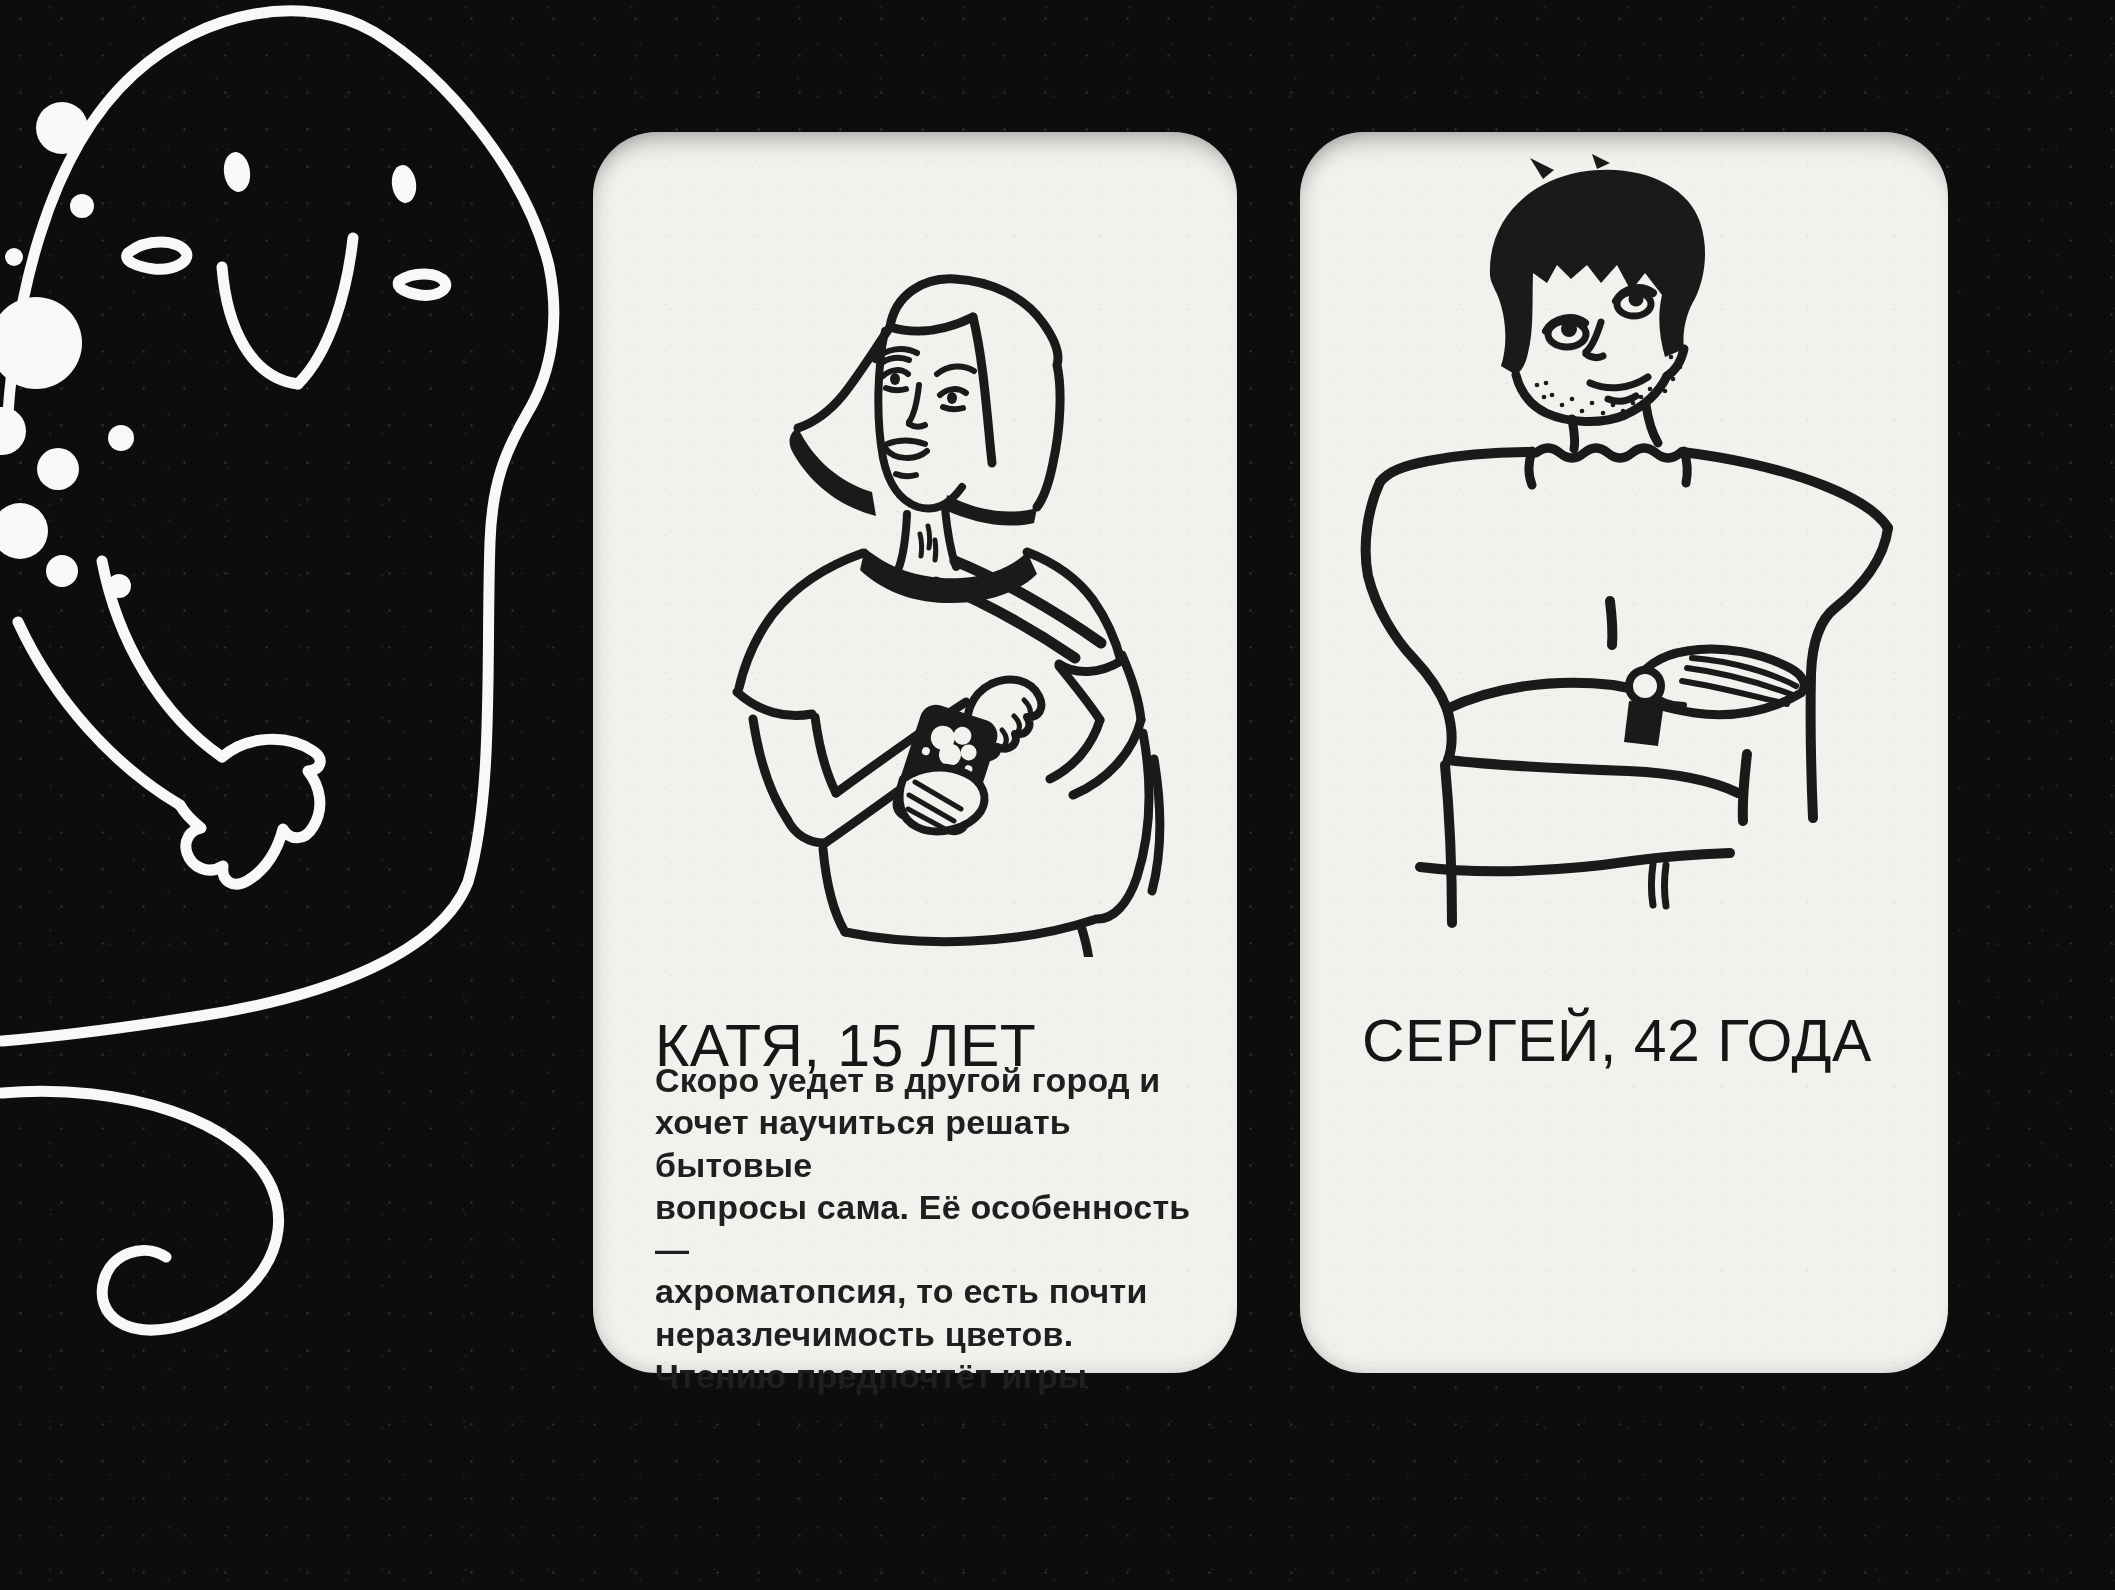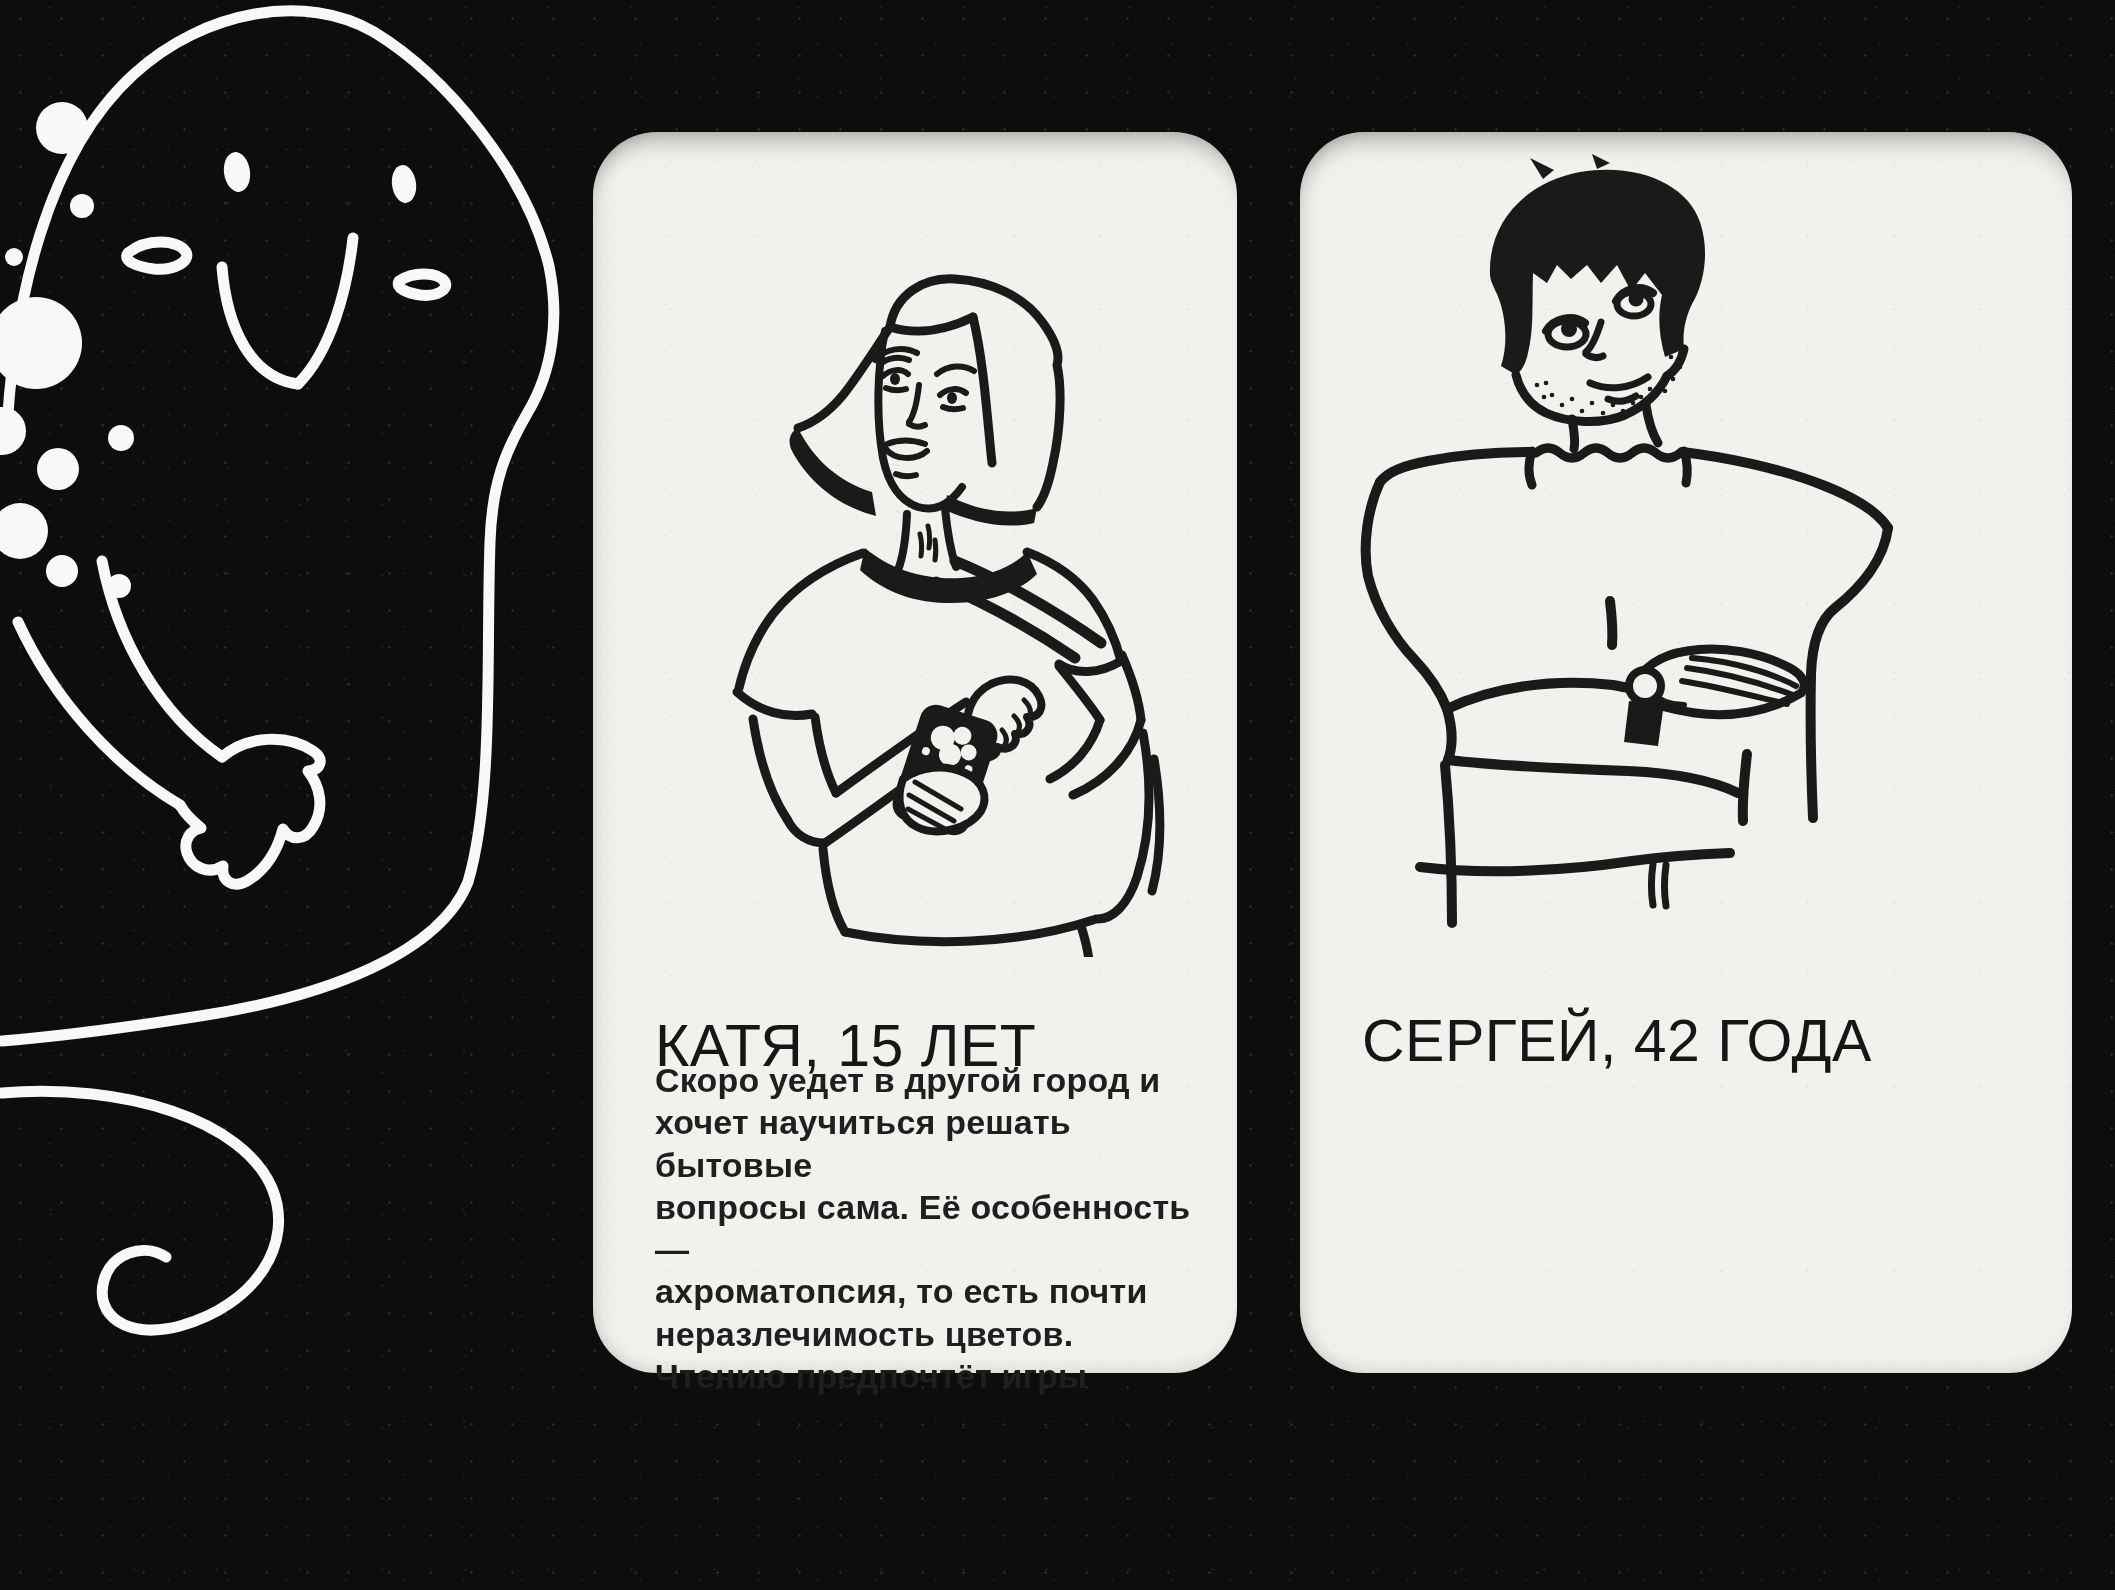--- a/index.html
+++ b/index.html
@@ -24,21 +24,21 @@
       radial-gradient(rgba(0,0,0,.035) 1px, transparent 1.3px);
     background-size:29px 23px, 43px 37px;
     background-position:0 0, 13px 11px;
   }
   .card::after{
     content:"";position:absolute;inset:0;border-radius:inherit;pointer-events:none;
     box-shadow:inset 0 24px 26px -20px rgba(0,0,0,.38), inset 0 -16px 22px -20px rgba(0,0,0,.22),
                inset 22px 0 26px -24px rgba(0,0,0,.18);
   }
   .card-katya{left:593px;width:644px;}
-  .card-sergey{left:1300px;width:772px;}
+  .card-sergey{left:1300px;width:648px;}
   .illo{position:absolute;}
   .illo-katya{left:130px;top:135px;width:445px;height:690px;}
   .illo-sergey{left:40px;top:20px;width:560px;height:790px;}
   .persona-title{
     position:absolute;left:62px;margin:0;font-size:59px;line-height:62px;
     font-weight:400;color:#161616;letter-spacing:.5px;white-space:nowrap;
   }
   .card-katya .persona-title{top:856px;margin-top:27px;}
   .card-sergey .persona-title{top:878px;}
   .persona-desc{

